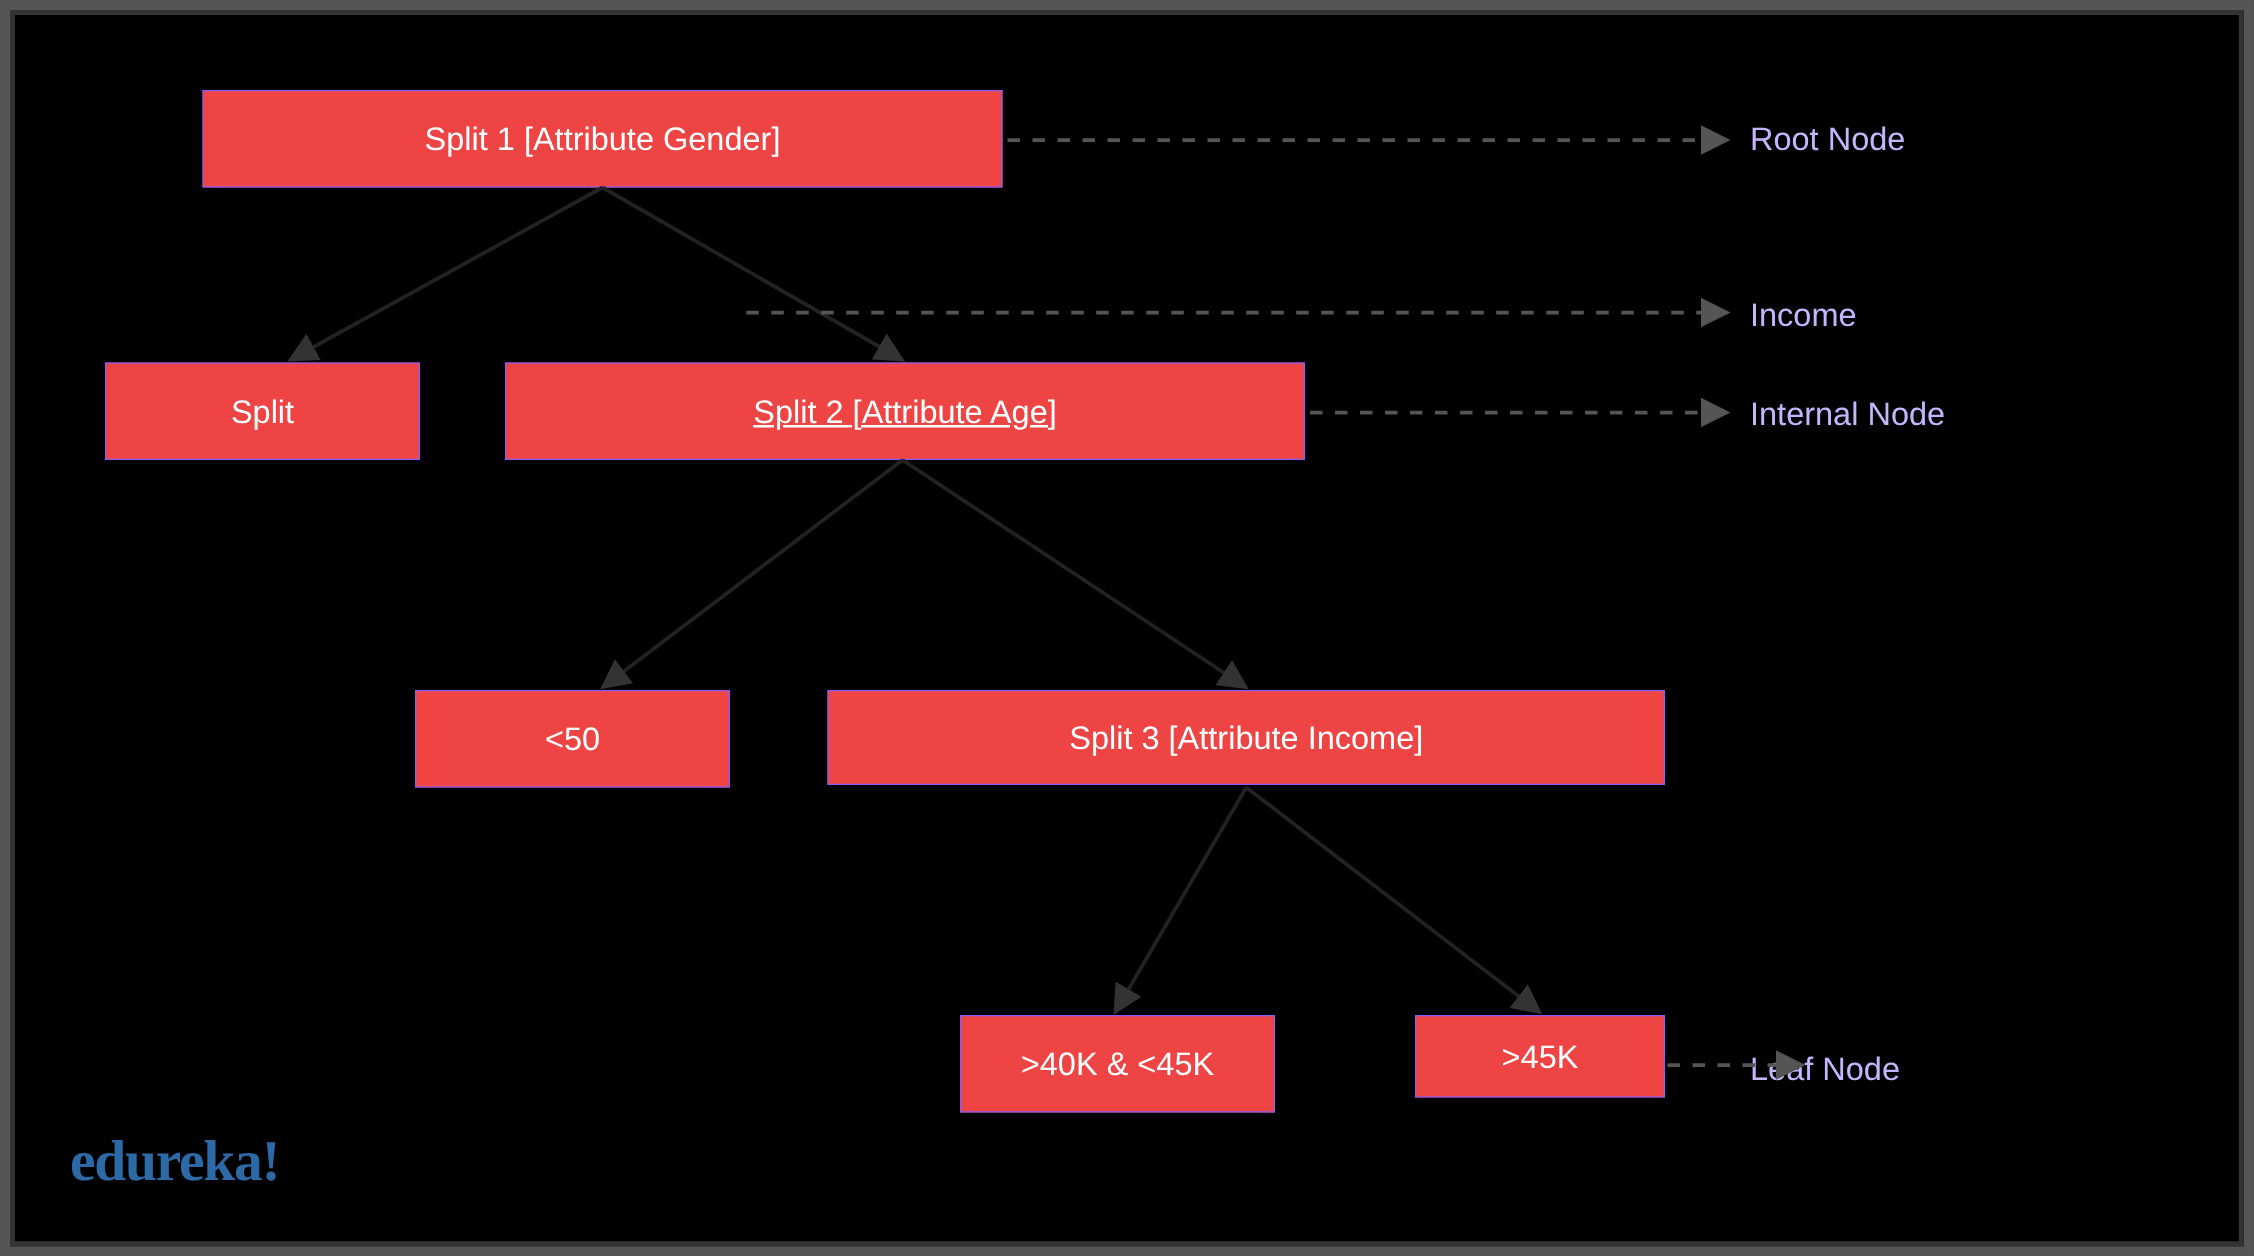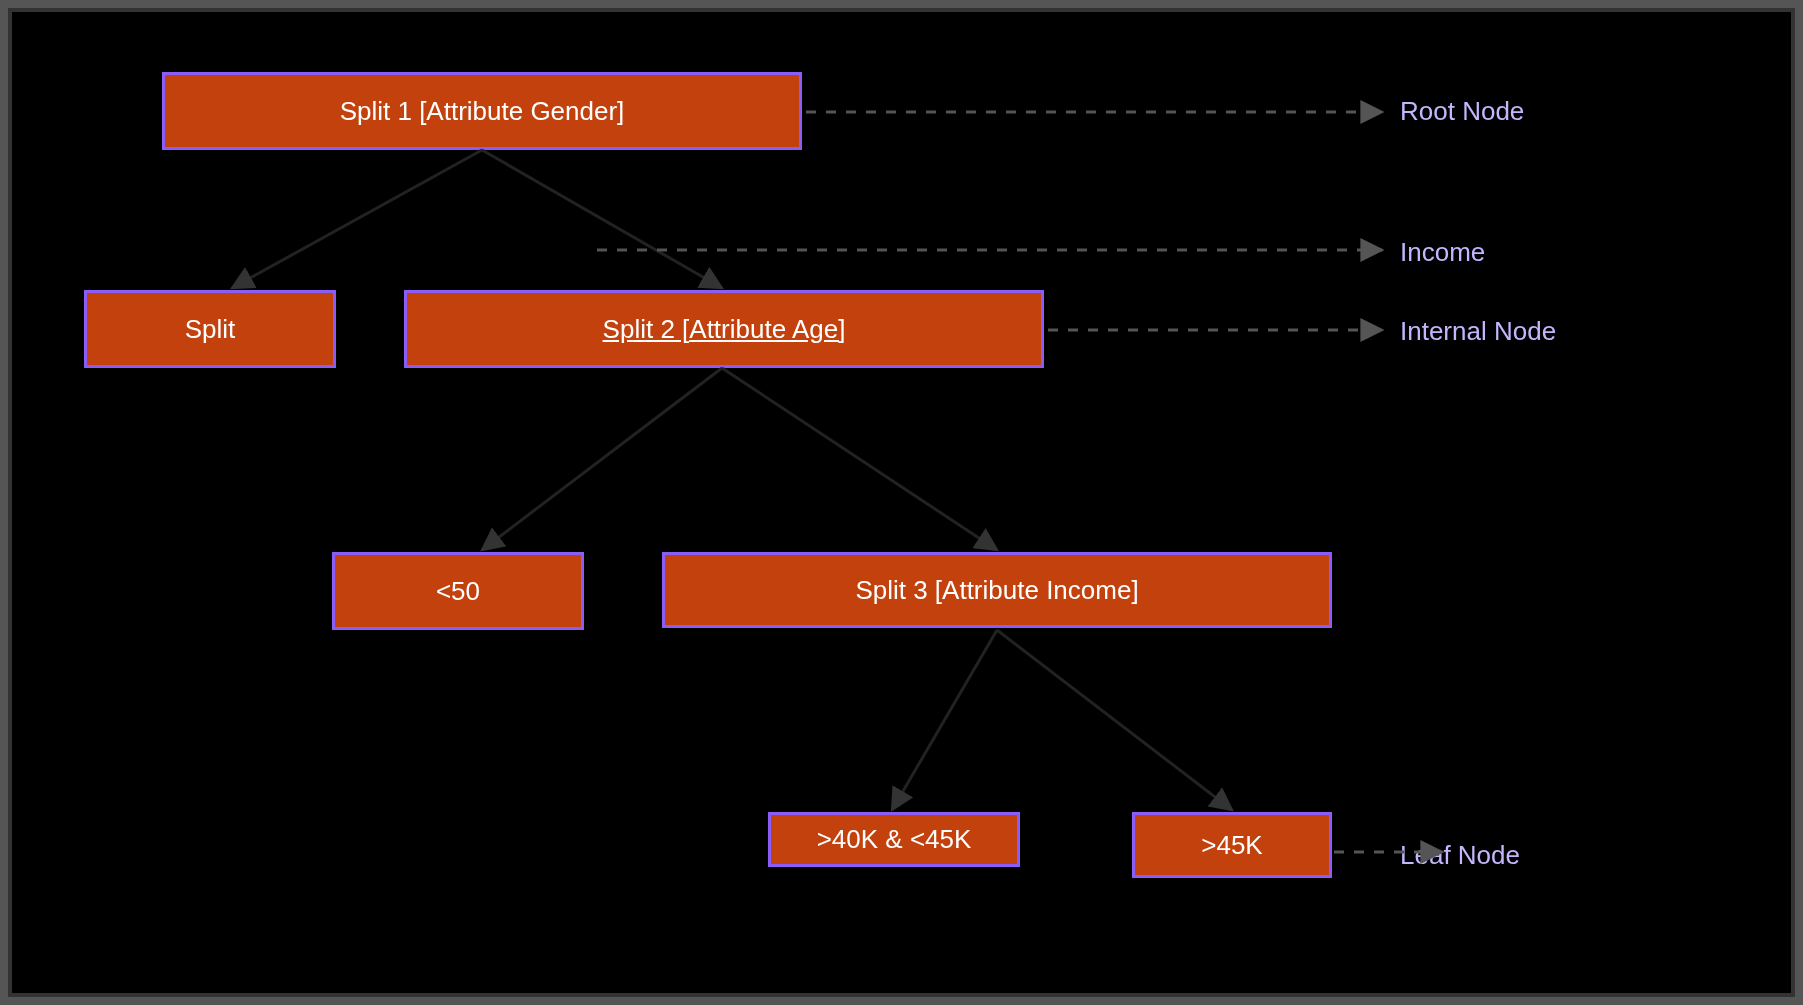--- a/index.html
+++ b/index.html
@@ -15,22 +15,22 @@
     left: 8px;
     top: 8px;
     width: 1787px;
     height: 989px;
     background: #000;
     border: 4px solid #333;
     box-sizing: border-box;
   }
   .box {
     position: absolute;
-    border: 3px solid #8b5cf6;
-    background: #c2410c;
+    border: 1px solid #8b5cf6;
+    background: #ef4444;
     color: #fff;
     font-size: 26px;
     display: flex;
     align-items: center;
     justify-content: center;
     box-sizing: border-box;
   }
   .annot {
     position: absolute;
     color: #c4b5fd;
@@ -69,33 +69,34 @@
   </div>
 
   <div class="box" style="left:320px; top:540px; width:252px; height:78px;">
     <span>&lt;50</span>
   </div>
 
   <div class="box" style="left:650px; top:540px; width:670px; height:76px;">
     <span>Split 3 [Attribute Income]</span>
   </div>
 
-  <div class="box" style="left:756px; top:800px; width:252px; height:55px;">
+  <div class="box" style="left:756px; top:800px; width:252px; height:78px;">
     <span>&gt;40K &amp; &lt;45K</span>
   </div>
 
   <div class="box" style="left:1120px; top:800px; width:200px; height:66px;">
     <span>&gt;45K</span>
   </div>
 
   <div class="annot" style="left:1388px; top:84px;">Root Node</div>
   <div class="annot" style="left:1388px; top:225px;">Income</div>
   <div class="annot" style="left:1388px; top:304px;">Internal Node</div>
   <div class="annot" style="left:1388px; top:828px;">Leaf Node</div>
 
+  <div class="logo" style="left:44px; top:890px;">edureka!</div>
 
   <svg class="overlay" viewBox="0 0 1779 981">
     <defs>
       <marker id="arrow-solid" viewBox="0 0 10 10" refX="9" refY="5" markerWidth="8" markerHeight="8" orient="auto-start-reverse">
         <path d="M 0 0 L 10 5 L 0 10 z" fill="#333"></path>
       </marker>
       <marker id="arrow-dash" viewBox="0 0 10 10" refX="9" refY="5" markerWidth="8" markerHeight="8" orient="auto-start-reverse">
         <path d="M 0 0 L 10 5 L 0 10 z" fill="#555"></path>
       </marker>
     </defs>

